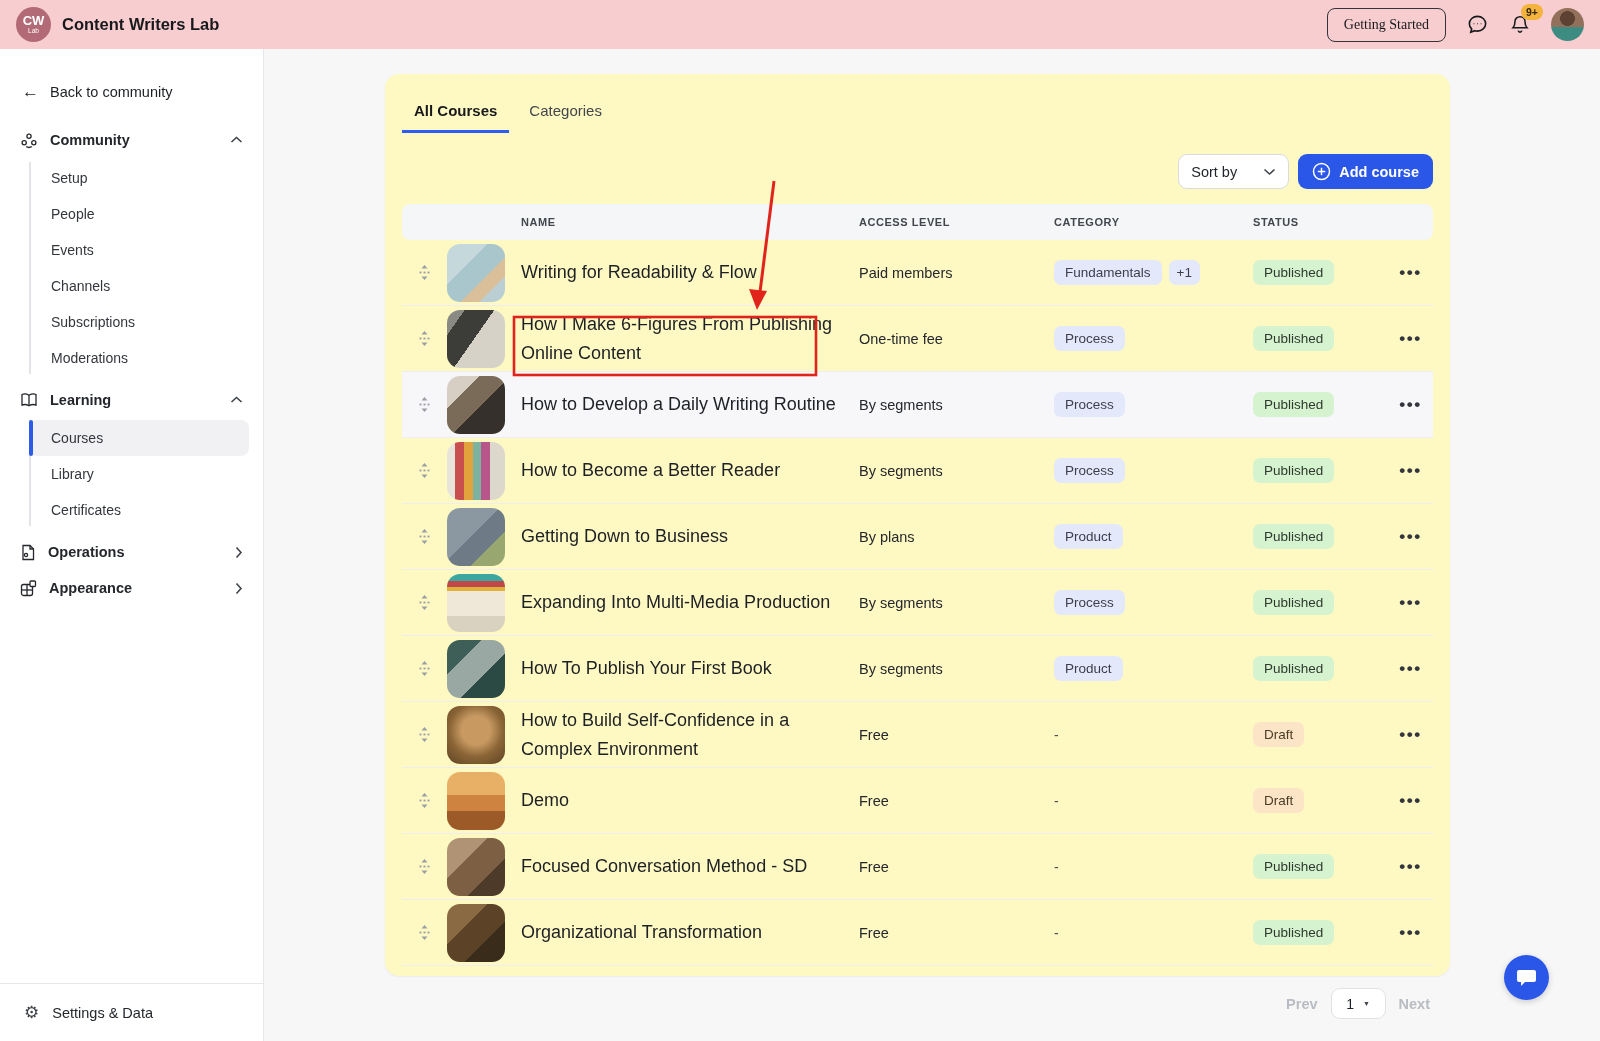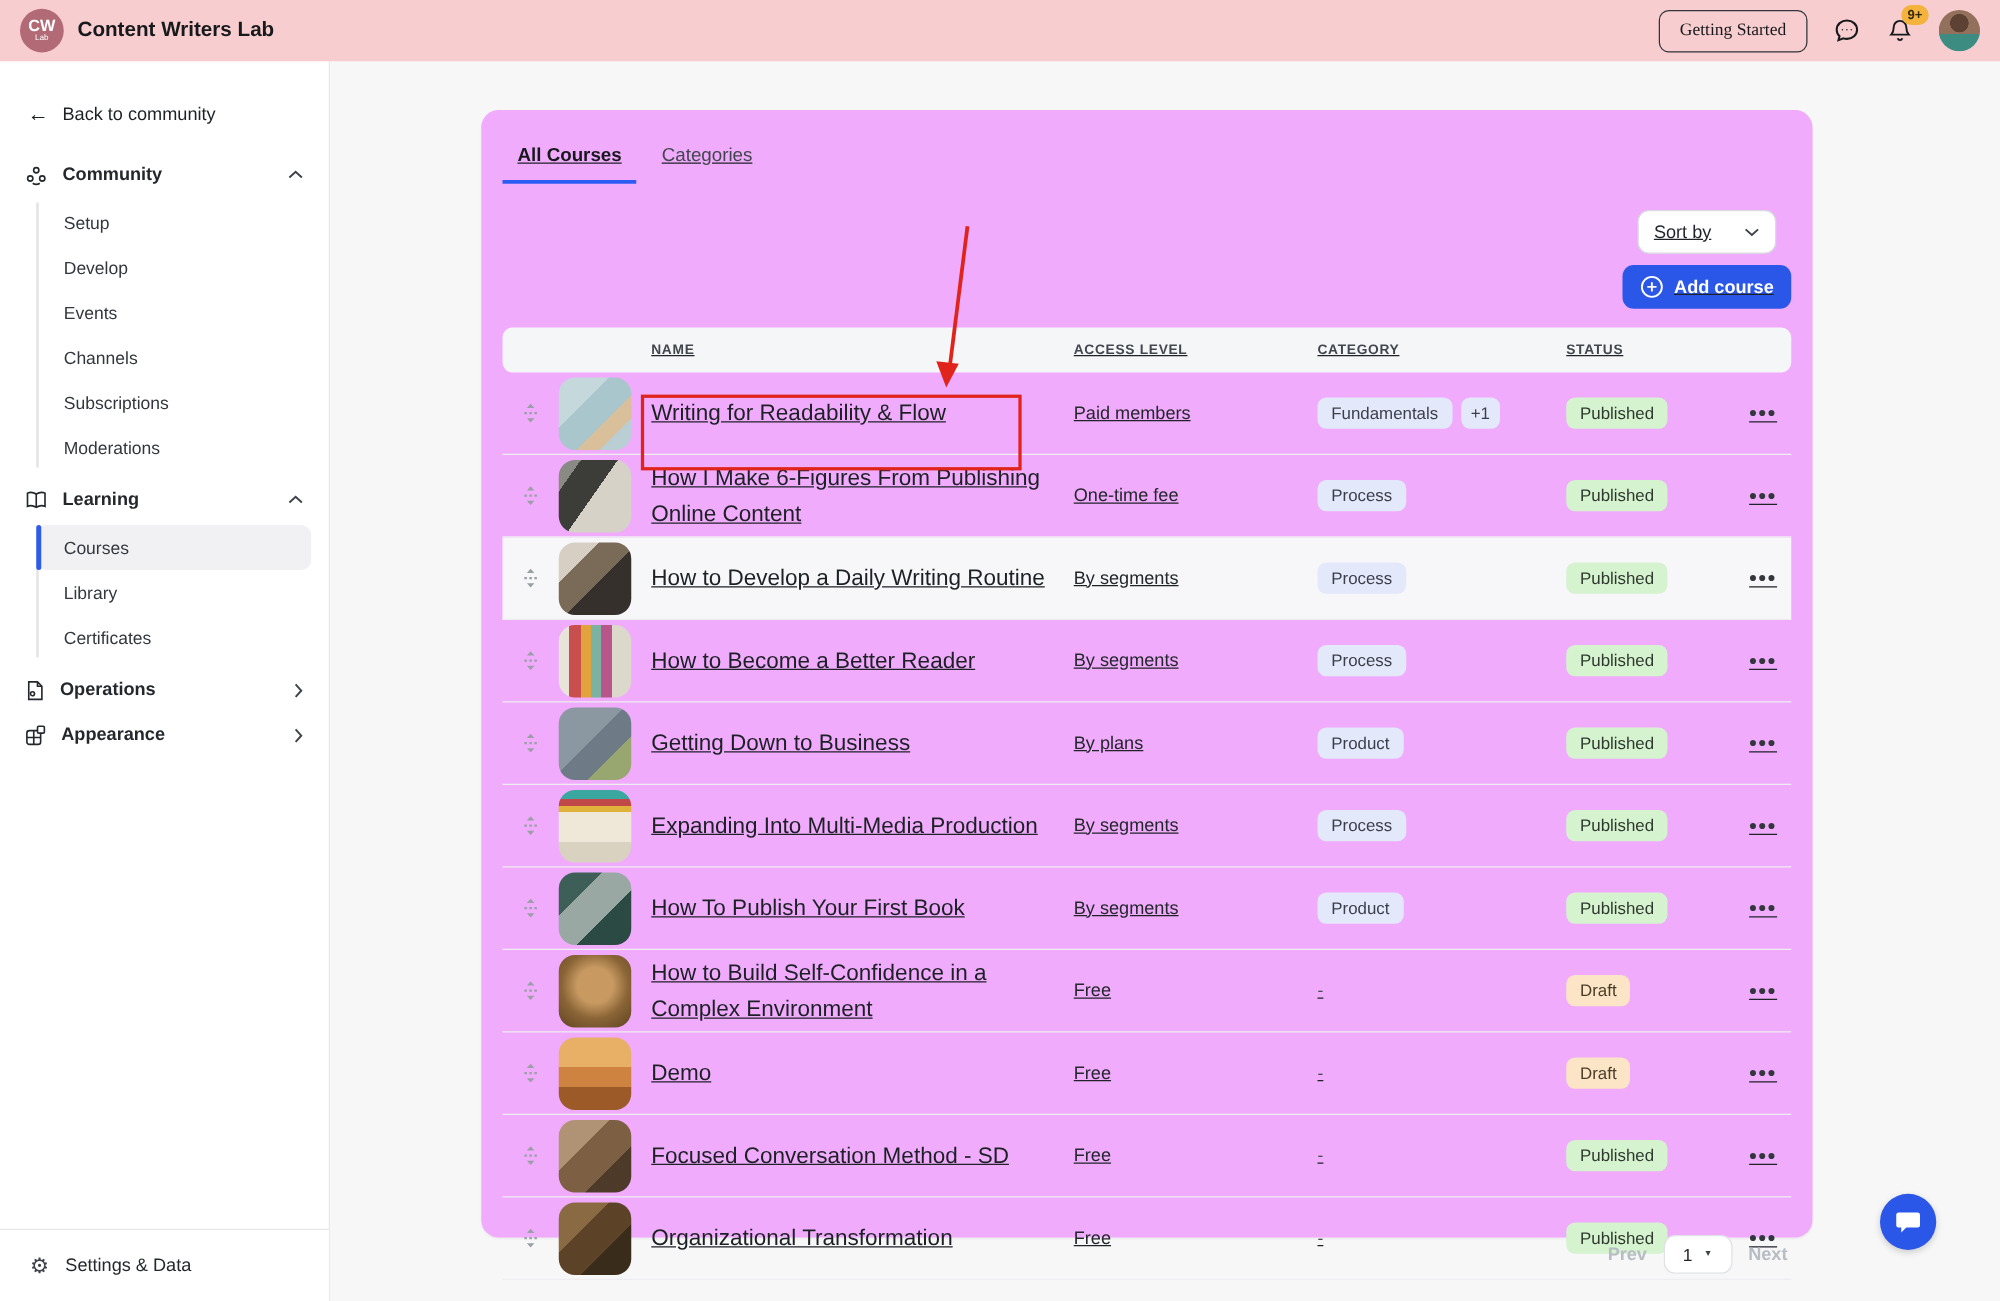--- a/index.html
+++ b/index.html
@@ -29,32 +29,32 @@
   .subnav { position:relative; margin-bottom:8px; }
   .subnav::before { content:''; position:absolute; left:29px; top:2px; bottom:2px; width:1.5px; background:#e4e4e8; }
   .subitem { position:relative; height:36px; line-height:36px; padding-left:51px; font-size:14px; color:#33373d; cursor:pointer; }
   .subitem.active { background:#f1f1f3; border-radius:8px; margin:0 14px 0 29px; padding-left:22px; }
   .subitem.active::before { content:''; position:absolute; left:0; top:0; bottom:0; width:4px; border-radius:4px; background:#2e5be8; }
   .settings-row { position:absolute; left:0; right:0; bottom:0; height:58px; border-top:1px solid #e8e8ea; display:flex; align-items:center; gap:13px; padding-left:24px; font-size:14.5px; color:#24272c; cursor:pointer; background:#fff; }
   .gear-glyph { font-size:17px; color:#3f434a; line-height:1; }
 
   
   .main { position:absolute; top:49px; left:264px; right:0; bottom:0; background:#f7f7f8; }
-  .card { position:absolute; left:121px; top:39px; width:1065px; height:902px; background:#f0abfc; border-radius:14px; box-shadow:0 1px 2px rgba(20,20,40,.05); padding:22px 17px 0 17px;text-decoration:underline; }
+  .card { position:absolute; left:121px; top:25px; width:1065px; height:902px; background:#fef9c3; border-radius:14px; box-shadow:0 1px 2px rgba(20,20,40,.05); padding:22px 17px 0 17px; }
 
   .tabs { display:flex; gap:8px; }
   .tab { font-size:15px; padding:6px 12px 11px; cursor:pointer; }
   .tab.active { font-weight:600; color:#17191c; border-bottom:3px solid #2c5cf2; }
   .tab.inactive { font-weight:500; color:#42464d; }
 
   .controls { margin-top:21px; display:flex; align-items:center; }
   .search-box { display:flex; align-items:center; gap:9px; width:225px; height:34px; border:1px solid #dcdee2; border-radius:10px; padding:0 12px; background:#fff; }
   .search-box input { border:none; outline:none; flex:1; font-size:14px; font-family:inherit; color:#1f2227; background:transparent; }
   .search-box input::placeholder { color:#6f737b; }
-  .controls-right { margin-left:auto; display:flex; align-items:center; gap:9px;flex-direction:column; }
+  .controls-right { margin-left:auto; display:flex; align-items:center; gap:9px; }
   .sort-btn { width:111px; height:35px; border:1px solid #d9dbe0; border-radius:9px; background:#fff; display:flex; align-items:center; padding:0 12px; font-size:14.5px; color:#1f2329; cursor:pointer; }
   .sort-btn .chev { margin-left:auto; display:flex; }
   .add-btn { height:35px; border:none; border-radius:9px; background:#2b57e9; color:#fff; font-size:14.5px; font-weight:600; display:flex; align-items:center; gap:8px; padding:0 14px; cursor:pointer; font-family:inherit; }
 
   .table { margin-top:15px; }
   .thead, .trow { display:grid; grid-template-columns:45px 74px 338px 195px 199px 137px 41px; align-items:center; }
   .thead { background:#f5f6f8; border-radius:8px; height:36px; }
   .thead .th { font-size:11px; font-weight:700; color:#42474e; text-transform:uppercase; letter-spacing:.05em; }
   .trow { min-height:66px; border-bottom:1px solid #eeeef1; cursor:pointer; }
   .trow.hovered { background:#f7f7f9; }
@@ -137,21 +137,21 @@
     </svg>
     <span>Community</span>
     <span class="chev">
       <svg class="icon" width="13" height="8" viewBox="0 0 13 8" fill="none" stroke="#3f434a" stroke-width="1.6">
           <polyline points="1.5,6 6.5,1.5 11.5,6"></polyline>
         </svg>
     </span>
   </div>
   <div class="subnav">
     <div class="subitem">Setup</div>
-    <div class="subitem">Develop</div>
+    <div class="subitem">People</div>
     <div class="subitem">Events</div>
     <div class="subitem">Channels</div>
     <div class="subitem">Subscriptions</div>
     <div class="subitem">Moderations</div>
   </div>
 
   <div class="section-head">
     <svg class="icon" width="18" height="16" viewBox="0 0 18 16" fill="none" stroke="#24272c" stroke-width="1.3">
       <path d="M2 2.5C4 1.6 6.5 1.7 9 3.2 11.5 1.7 14 1.6 16 2.5v10.6c-2-.9-4.5-.8-7 .7-2.5-1.5-5-1.6-7-.7z"></path>
       <line x1="9" y1="3.2" x2="9" y2="14"></line>

